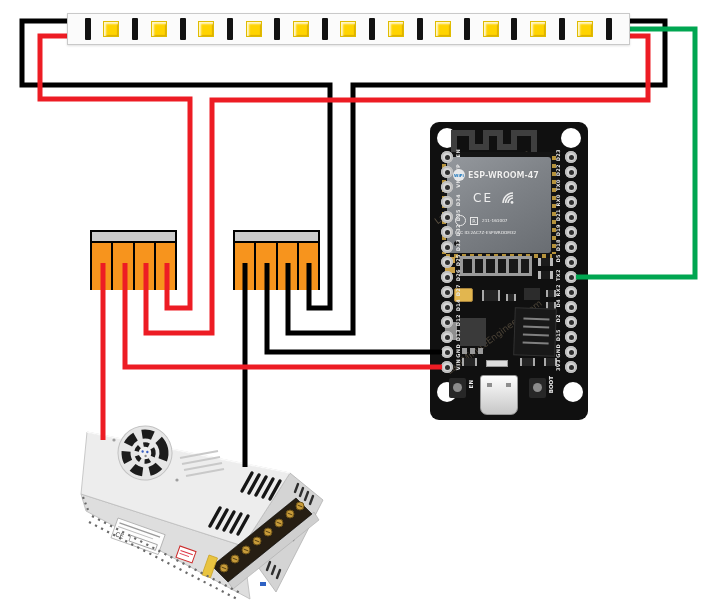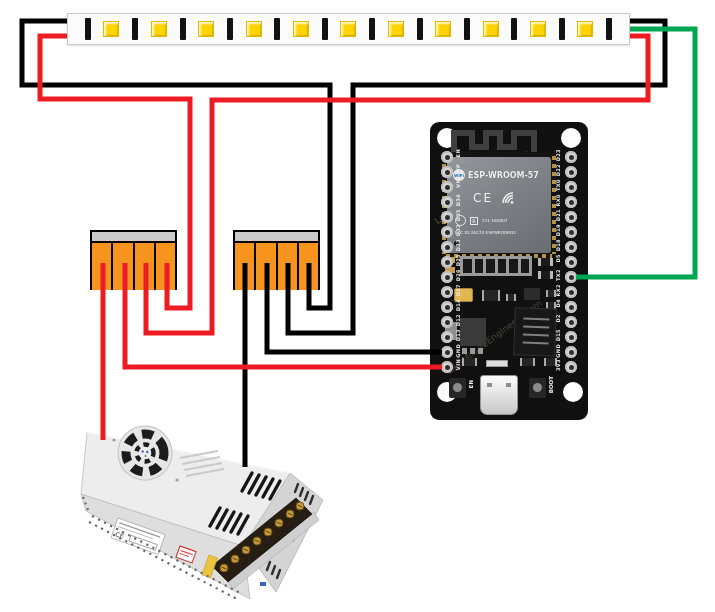--- a/index.html
+++ b/index.html
@@ -149,21 +149,21 @@
       <path d="M8,28 V8 H26 V22 H40 V8 H54 V22 H68 V8 H88 V28" fill="none" stroke="#3f3f3f" stroke-width="6"></path>
     </svg>
 
     <div class="module-outer">
       <div class="cast l"></div>
       <div class="cast r"></div>
       <div class="cast b"></div>
       <div class="module">
         <div class="mrow1">
           <span class="wifi-logo">WiFi</span>
-          <span class="mname">ESP-WROOM-57</span>
+          <span class="mname">ESP-WROOM-47</span>
         </div>
         <div class="mrow2">
           <span class="cetext">CE</span>
           <svg width="15" height="15">
             <path d="M3,13 a10,10 0 0 1 10,-10" fill="none" stroke="#ececec" stroke-width="1.5"></path>
             <path d="M5.5,13 a7.5,7.5 0 0 1 7.5,-7.5" fill="none" stroke="#ececec" stroke-width="1.5"></path>
             <path d="M8,13 a5,5 0 0 1 5,-5" fill="none" stroke="#ececec" stroke-width="1.5"></path>
             <circle cx="12" cy="12.4" r="1.4" fill="#ececec"></circle>
           </svg>
         </div>

